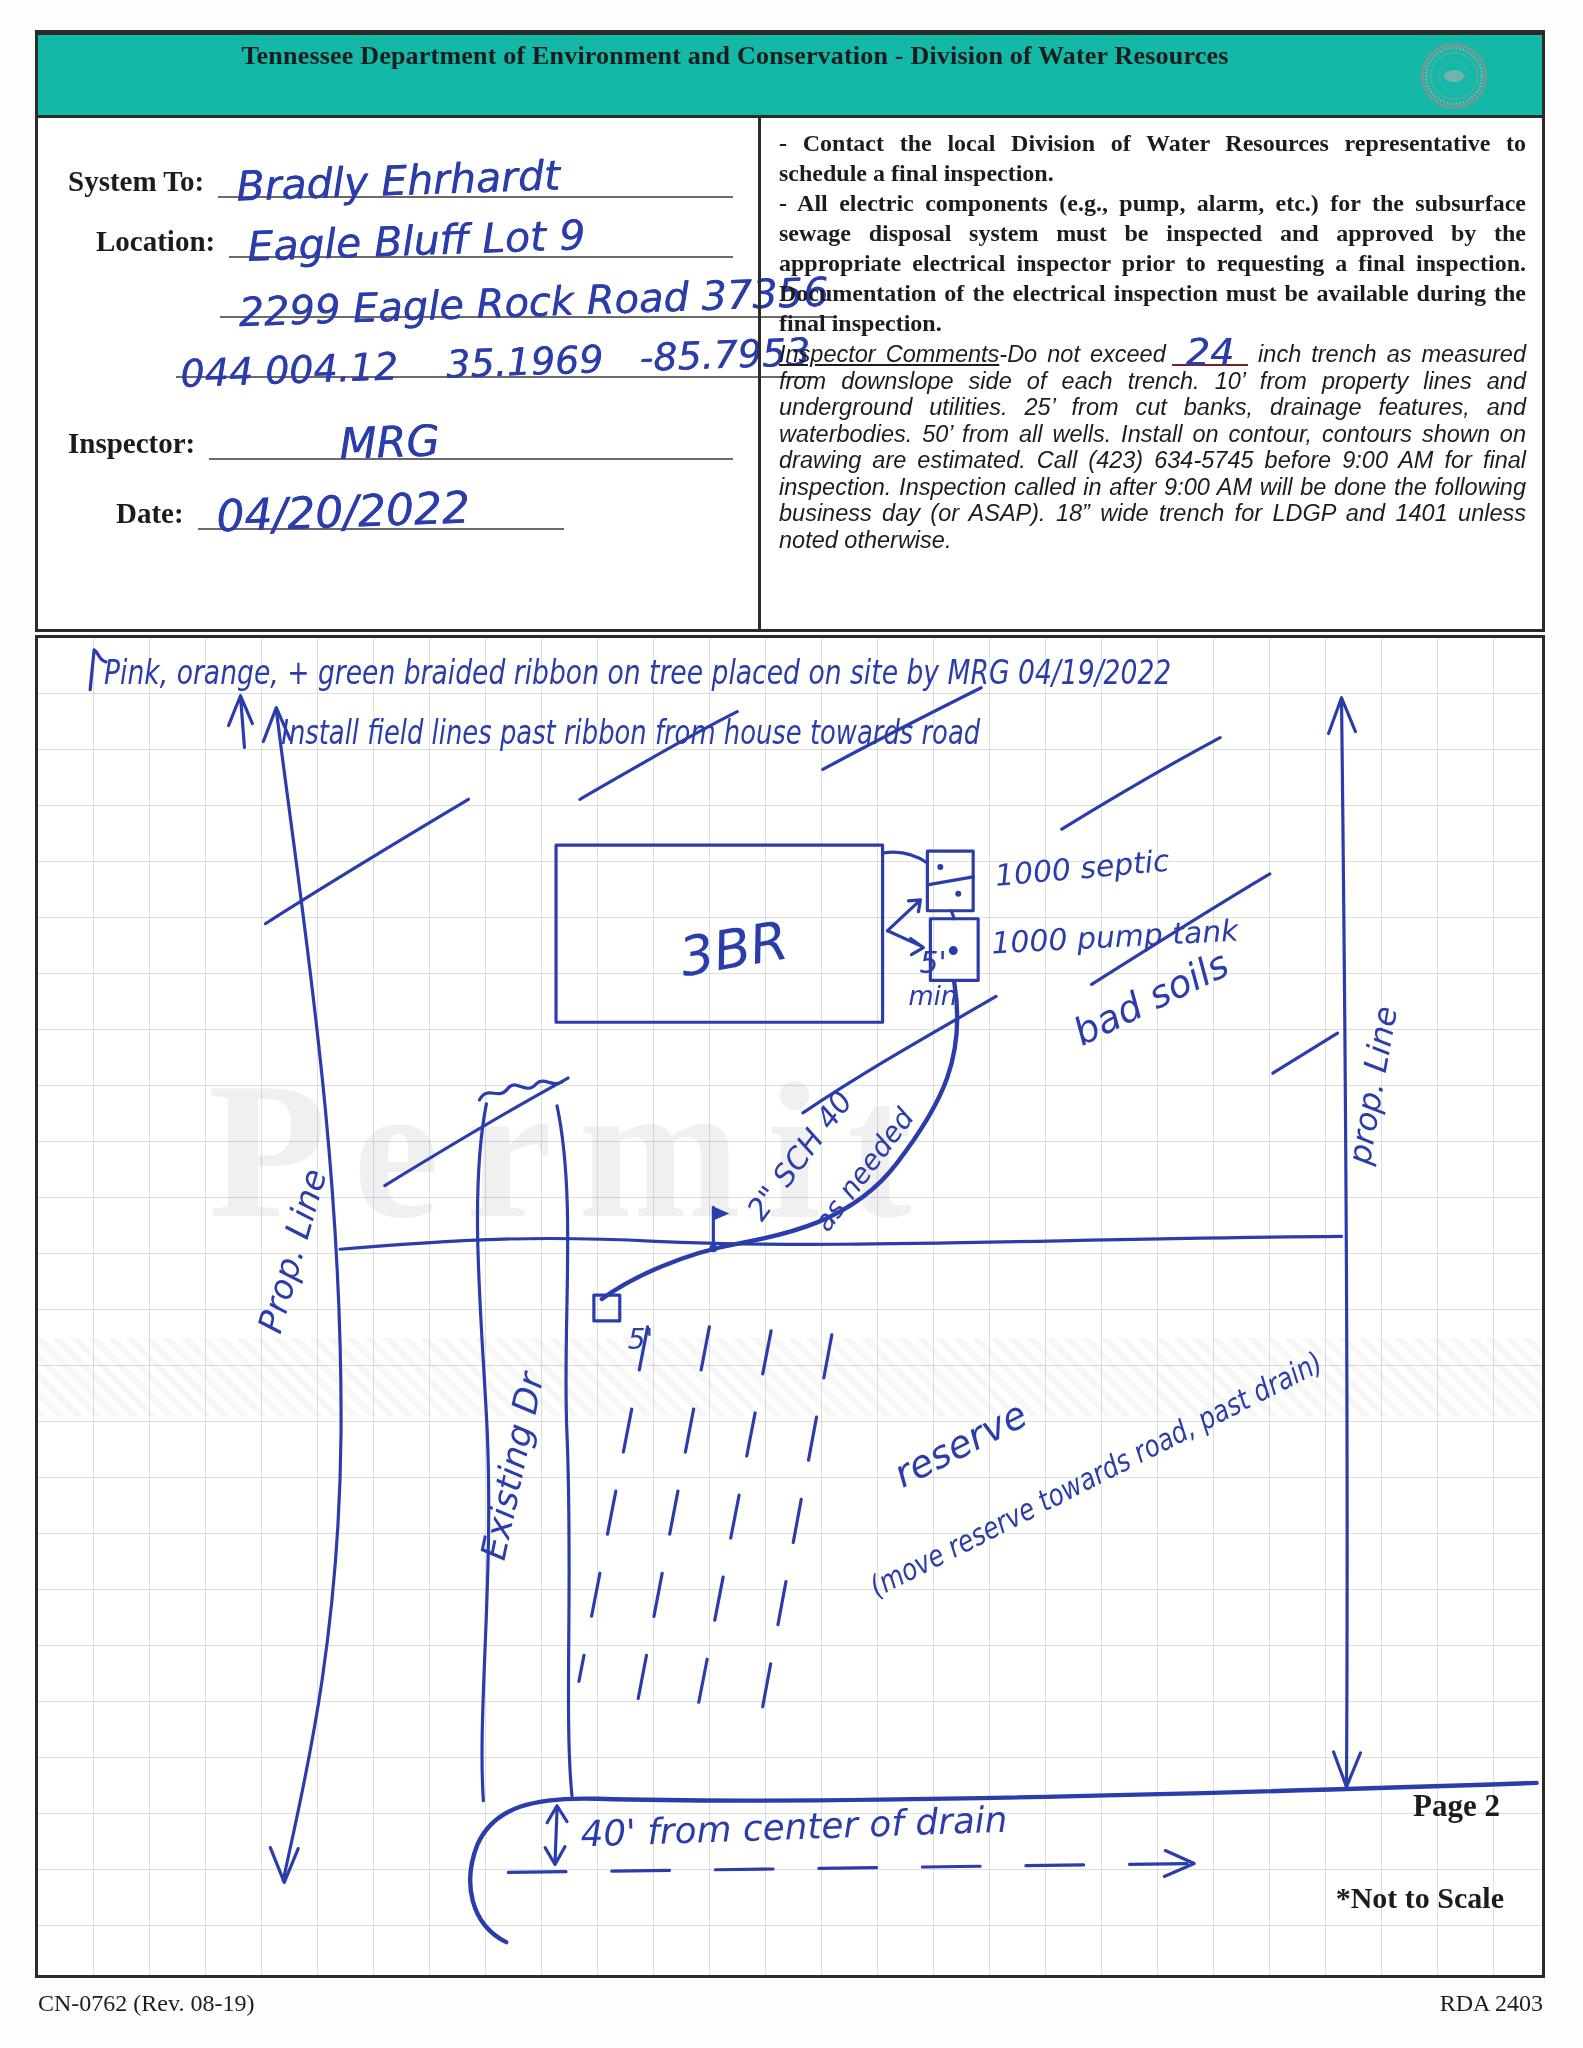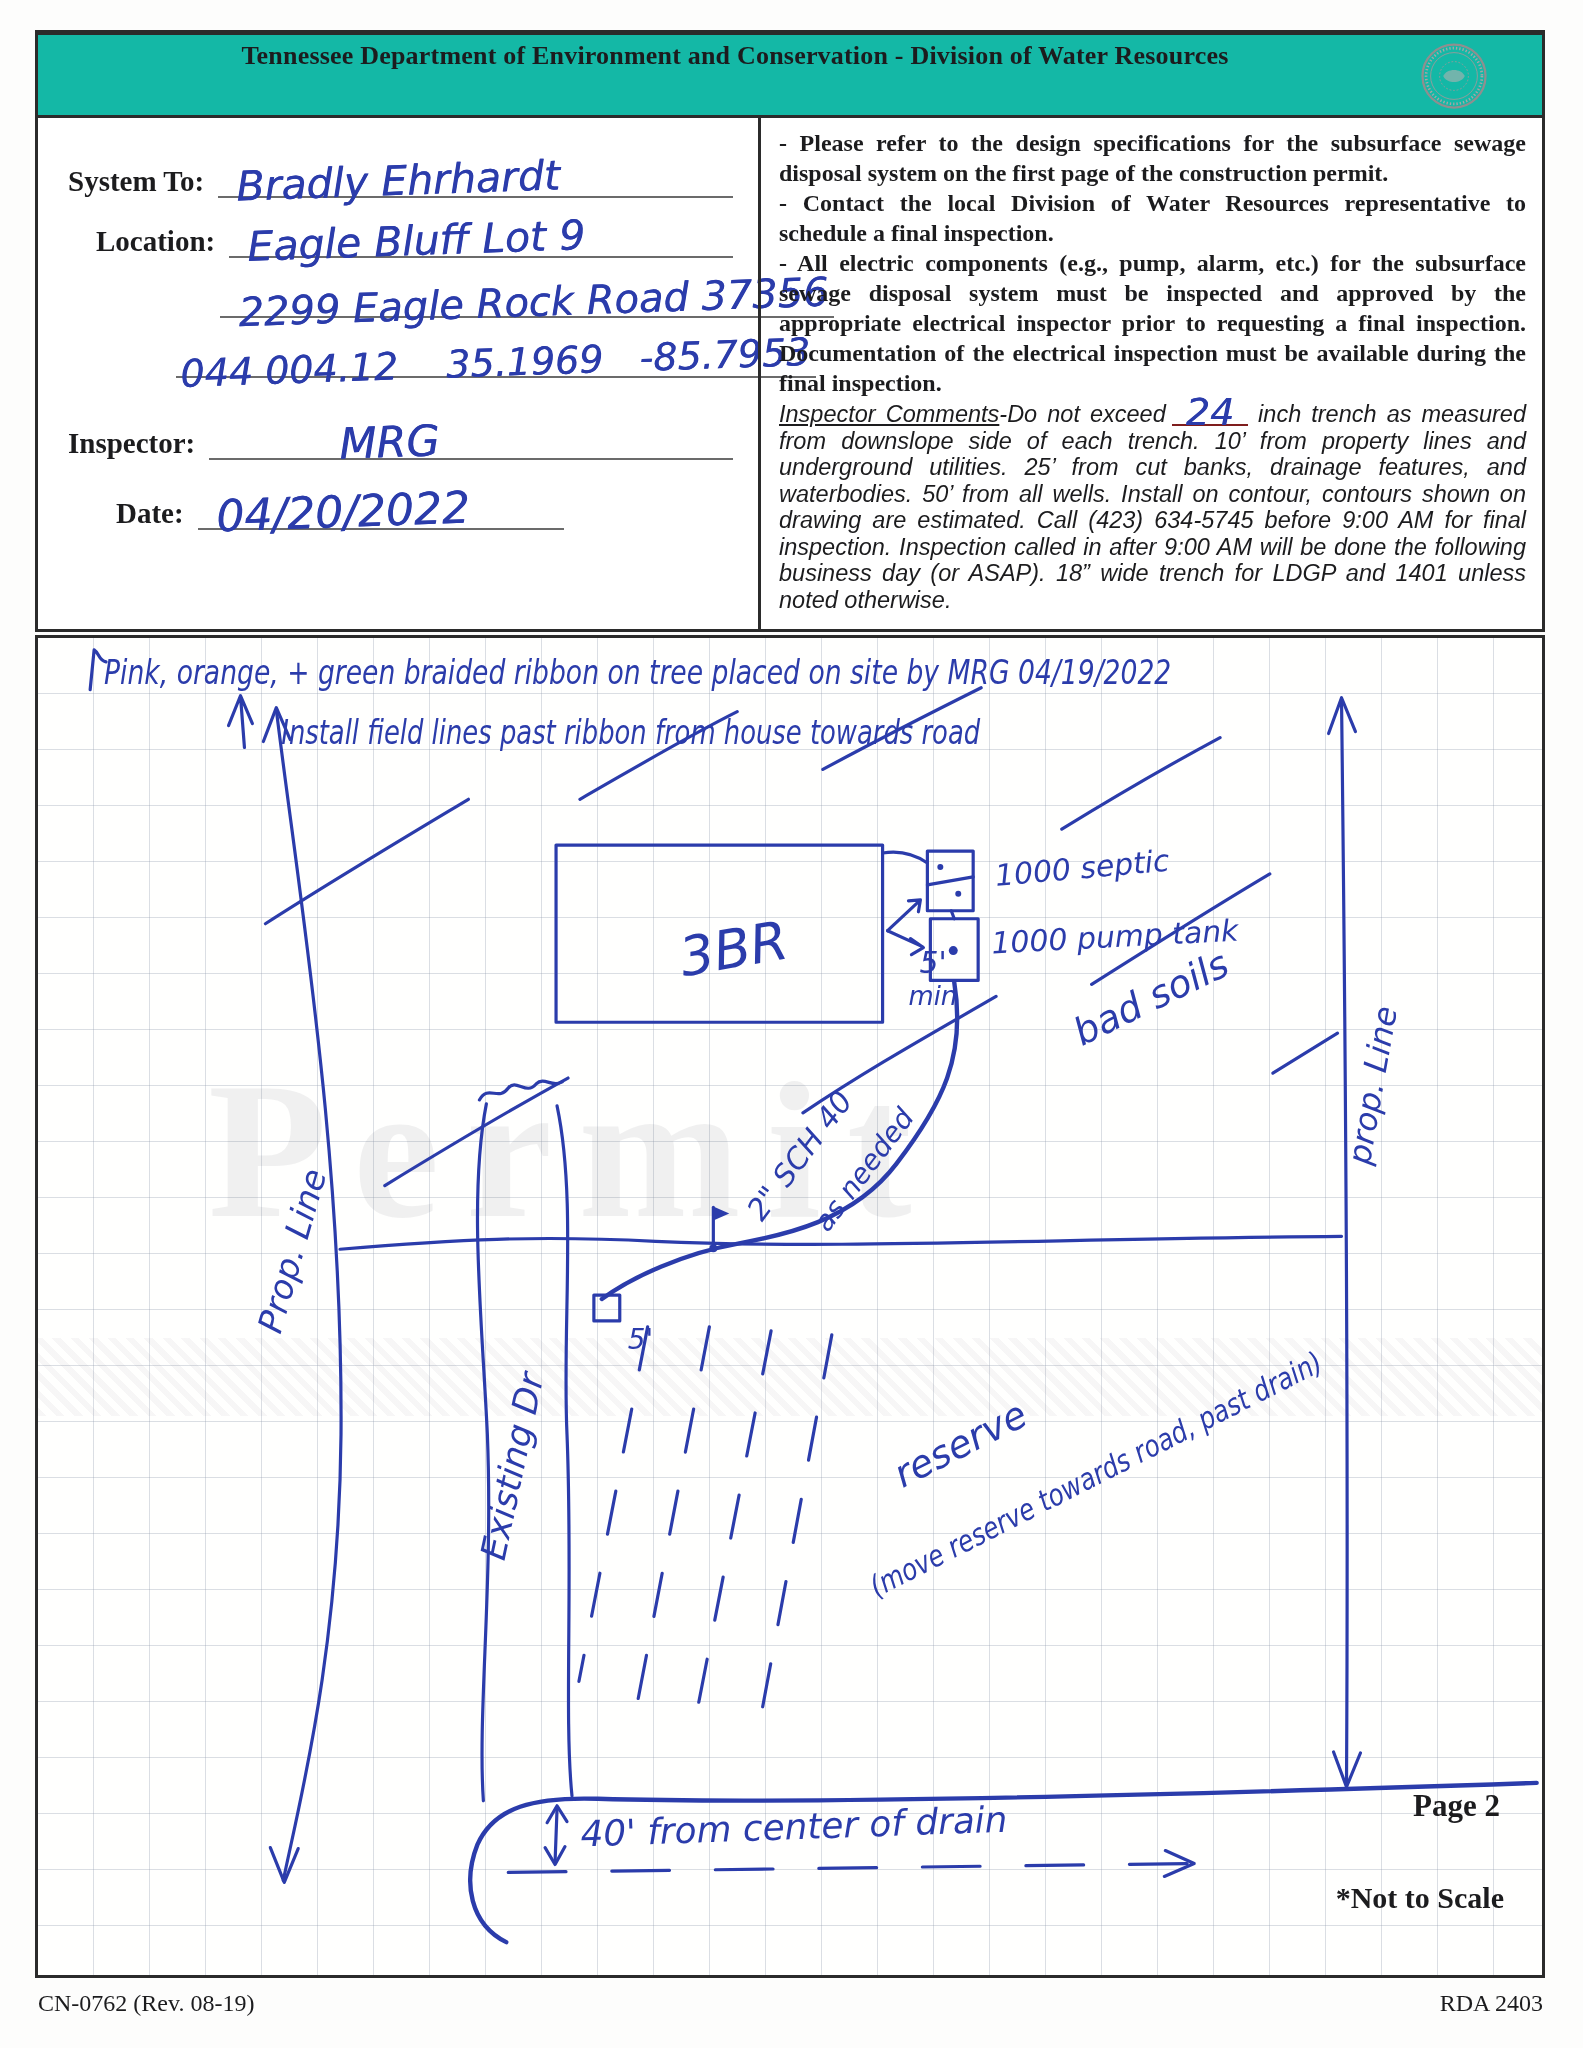--- a/index.html
+++ b/index.html
@@ -104,21 +104,20 @@
       </div>
       <div class="frow" style="top:354px;left:78px;right:auto;width:448px">
         <span class="flabel">Date:</span>
         <span class="fline">
             <span class="hw" style="font-size:44px">04/20/2022</span>
           </span>
       </div>
     </div>
 
     <div class="right-col">
-      <div class="gn-b">- Please refer to the design specifications for the subsurface sewage disposal system on the first page of the construction permit.</div>
       <div class="gn-b">- Contact the local Division of Water Resources representative to schedule a final inspection.</div>
       <div class="gn-b">- All electric components (e.g., pump, alarm, etc.) for the subsurface sewage disposal system must be inspected and approved by the appropriate electrical inspector prior to requesting a final inspection. Documentation of the electrical inspection must be available during the final inspection.</div>
       <div class="ic"><span class="ic-label">Inspector Comments</span><span>-Do not exceed</span><span class="hw-inline">24</span><span>inch trench as measured from downslope side of each trench. 10’ from property lines and underground utilities. 25’ from cut banks, drainage features, and waterbodies. 50’ from all wells. Install on contour, contours shown on drawing are estimated. Call (423) 634-5745 before 9:00 AM for final inspection. Inspection called in after 9:00 AM will be done the following business day (or ASAP). 18” wide trench for LDGP and 1401 unless noted otherwise.</span></div>
     </div>
   </div>
 
   <div class="drawing-box">
     <div class="watermark">Permit</div>
     <div class="hatch-band"></div>
 

